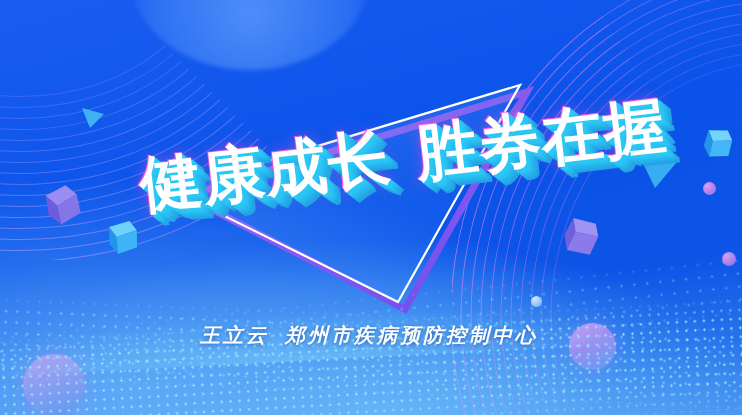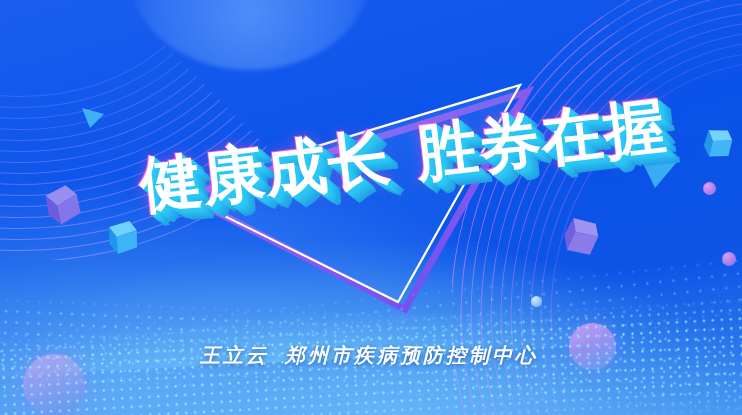--- a/index.html
+++ b/index.html
@@ -107,21 +107,21 @@
       11px 11px 0 #24a4e5,
       12px 12px 0 #23a0e3,
       -1px -1px 0 rgba(255,90,220,.9),
        0 0 14px rgba(255,80,210,.55);
   }
   .title .gap{display:inline-block;width:26px;}
 
   
   .subtitle{
     position:absolute;
-    left:200px;top:342px;
+    left:200px;top:322px;
     font-family:"DejaVu Sans","Liberation Sans",sans-serif;
     font-weight:bold;
     font-style:italic;
     font-size:20px;
     letter-spacing:3px;
     color:#ffffff;
     white-space:nowrap;
     text-shadow:0 1px 4px rgba(10,60,160,.75), 0 0 10px rgba(120,210,255,.5);
   }
   .subtitle .sgap{display:inline-block;width:16px;}

